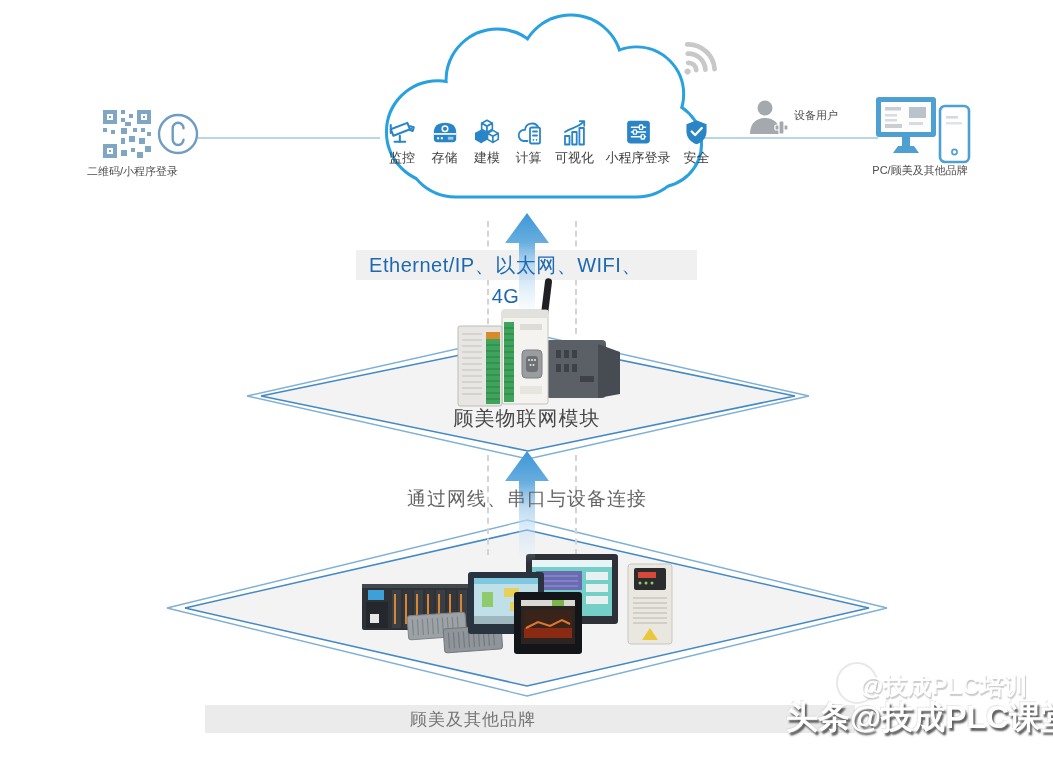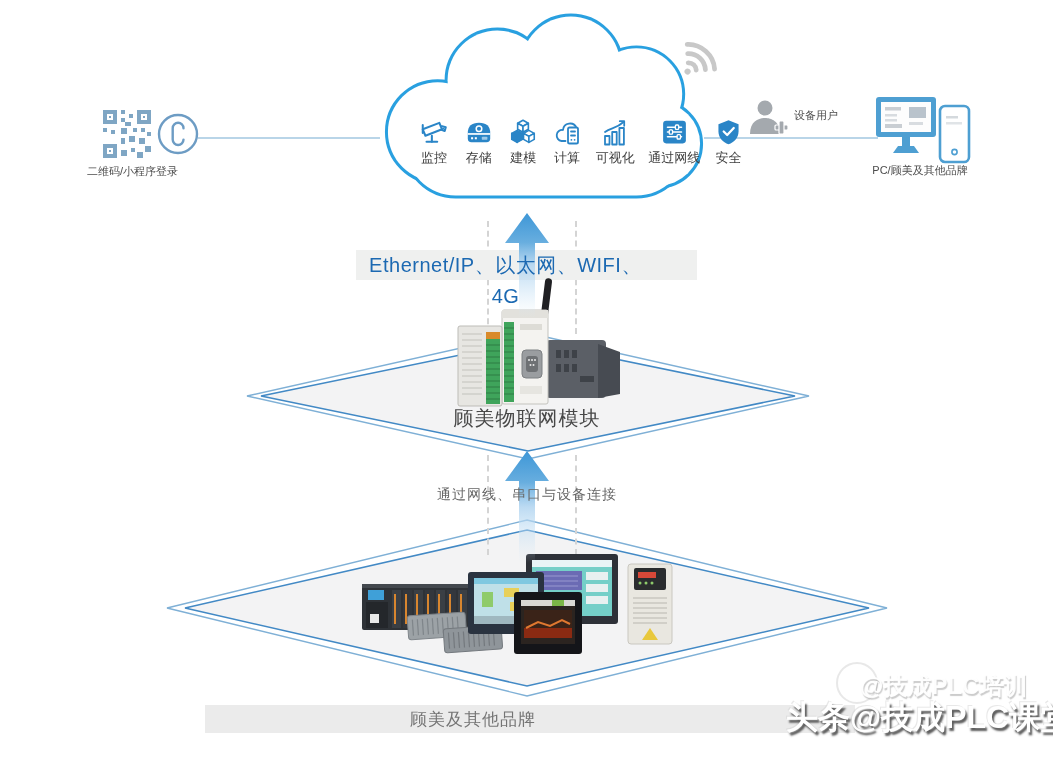--- a/index.html
+++ b/index.html
@@ -5,28 +5,28 @@
   html,body{margin:0;padding:0;background:#fff;}
   #stage{position:relative;width:1053px;height:757px;background:#ffffff;overflow:hidden;
          font-family:"Liberation Sans","DejaVu Sans",sans-serif;}
   .abs{position:absolute;}
   .ctext{text-align:center;}
   .conn{height:2px;background:#B9D5E8;z-index:1;}
   .dash{width:0;border-left:2px dashed #D4D4D4;z-index:2;}
   .cloud-title{left:420px;top:72px;width:260px;font-size:30px;letter-spacing:9px;
                color:#3C3C3C;z-index:5;text-align:center;}
   .services{left:387px;top:118px;width:324px;display:flex;justify-content:space-between;
-            align-items:flex-end;z-index:5;margin-left:32px;}
+            align-items:flex-end;z-index:5;}
   .svc{display:flex;flex-direction:column;align-items:center;}
   .svc .lab{font-size:13px;color:#3E3E3E;margin-top:3px;white-space:nowrap;}
   .side-label{font-size:11px;color:#4C4C4C;z-index:5;white-space:nowrap;}
   .banner1{left:356px;top:250px;width:341px;height:30px;background:#EFF0EF;z-index:2;}
   .banner1-text{left:356px;top:250px;width:299px;line-height:31px;font-size:20px;
                 color:#1C69B2;font-weight:500;z-index:5;letter-spacing:0.5px;}
-  .link2-text{left:377px;top:486px;width:300px;font-size:14px;color:#666;z-index:5;letter-spacing:1px;}
+  .link2-text{left:377px;top:486px;width:300px;font-size:19px;color:#666;z-index:5;letter-spacing:1px;}
   .module-label{left:427px;top:405px;width:200px;font-size:20px;color:#484848;z-index:5;letter-spacing:1px;}
   .bottom-bar{left:205px;top:705px;width:650px;height:28px;background:#EBEBEB;z-index:1;}
   .bottom-bar-text{left:205px;top:705px;width:536px;line-height:29px;font-size:17px;
                    color:#757575;z-index:2;letter-spacing:1px;}
   .wm-ghost{left:860px;top:670px;font-size:24px;font-weight:700;color:rgba(255,255,255,0.95);
             text-shadow:1px 2px 1px rgba(140,140,140,0.45);z-index:6;white-space:nowrap;}
   .wm-ghost-logo{left:836px;top:662px;width:38px;height:38px;border:2px solid rgba(190,190,190,0.35);
                  border-radius:50%;z-index:6;}
   .wm-main{left:786px;top:696px;font-size:32px;font-weight:700;color:#FFFFFF;z-index:7;
            text-shadow:2px 3px 2px rgba(75,75,75,0.9),-1px -1px 0 rgba(210,210,210,0.5);
@@ -194,21 +194,21 @@
           <line x1="8" y1="10.5" x2="24" y2="10.5"></line>
             <line x1="8" y1="16" x2="24" y2="16"></line>
             <line x1="8" y1="21.5" x2="24" y2="21.5"></line>
         </g>
         <g fill="#2A85C7" stroke="#fff" stroke-width="1.5">
           <rect x="17" y="8" width="3.8" height="5" rx="1"></rect>
             <rect x="10" y="13.5" width="3.8" height="5" rx="1"></rect>
             <rect x="19" y="19" width="3.8" height="5" rx="1"></rect>
         </g>
       </svg>
-      <span class="lab">通过网线</span>
+      <span class="lab">小程序登录</span>
     </div>
     <div class="svc">
       <svg width="29" height="28" viewBox="0 0 32 32">
         <path d="M16 2.5 L27.5 7 V15 C27.5 22.5 22.5 27.5 16 30 C9.5 27.5 4.5 22.5 4.5 15 V7 Z" fill="#2A85C7"></path>
         <path d="M10.5 15.5 L14.5 19.5 L22 11.5" stroke="#fff" stroke-width="2.6" fill="none" stroke-linecap="round" stroke-linejoin="round"></path>
       </svg>
       <span class="lab">安全</span>
     </div>
   </div>
 

